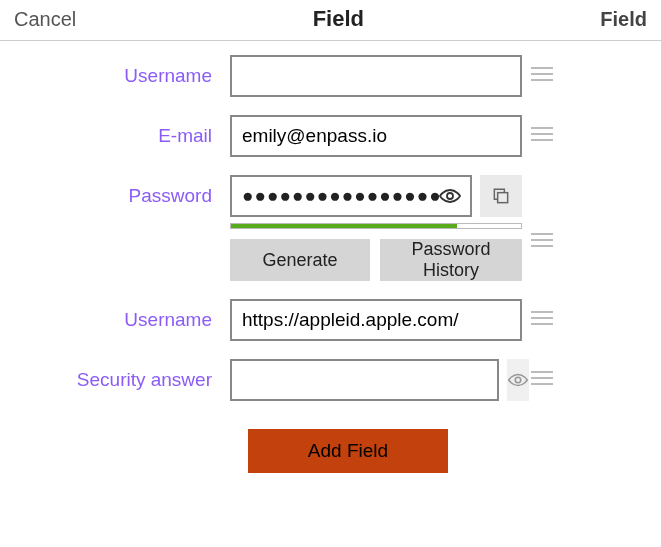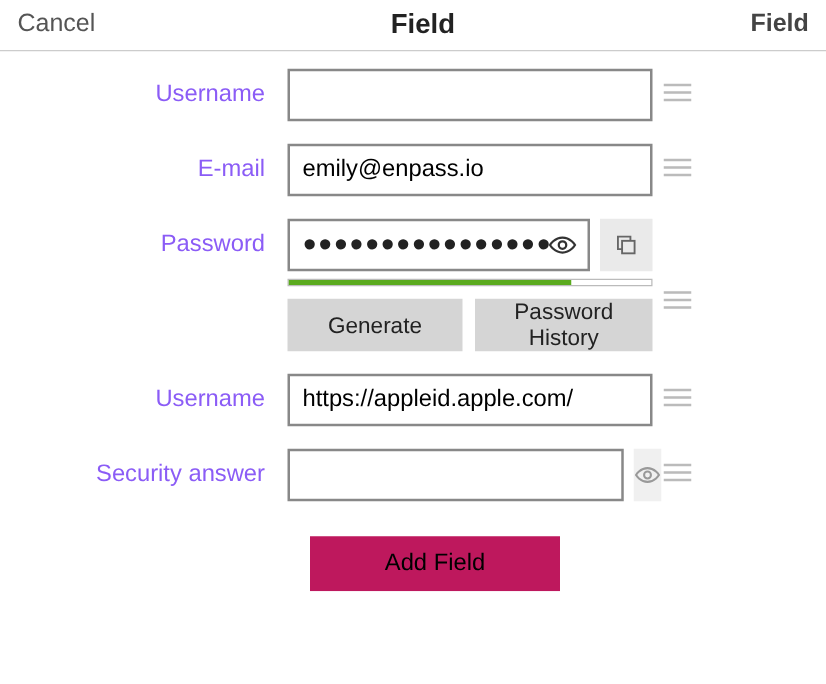--- a/index.html
+++ b/index.html
@@ -142,21 +142,21 @@
   .flat-btn.gen { width: 140px; }
   .flat-btn.hist { flex: 1; }
   .add-field-row {
     margin-top: 28px;
     display: flex;
   }
   .add-field-btn {
     margin-left: 248px;
     width: 200px;
     height: 44px;
-    background: #be185d;
+    background: #c2410c;
     border: none;
     font-size: 19px;
     font-family: inherit;
     cursor: pointer;
   }
   svg { display: block; }
 </style>
 </head>
 <body>
 

